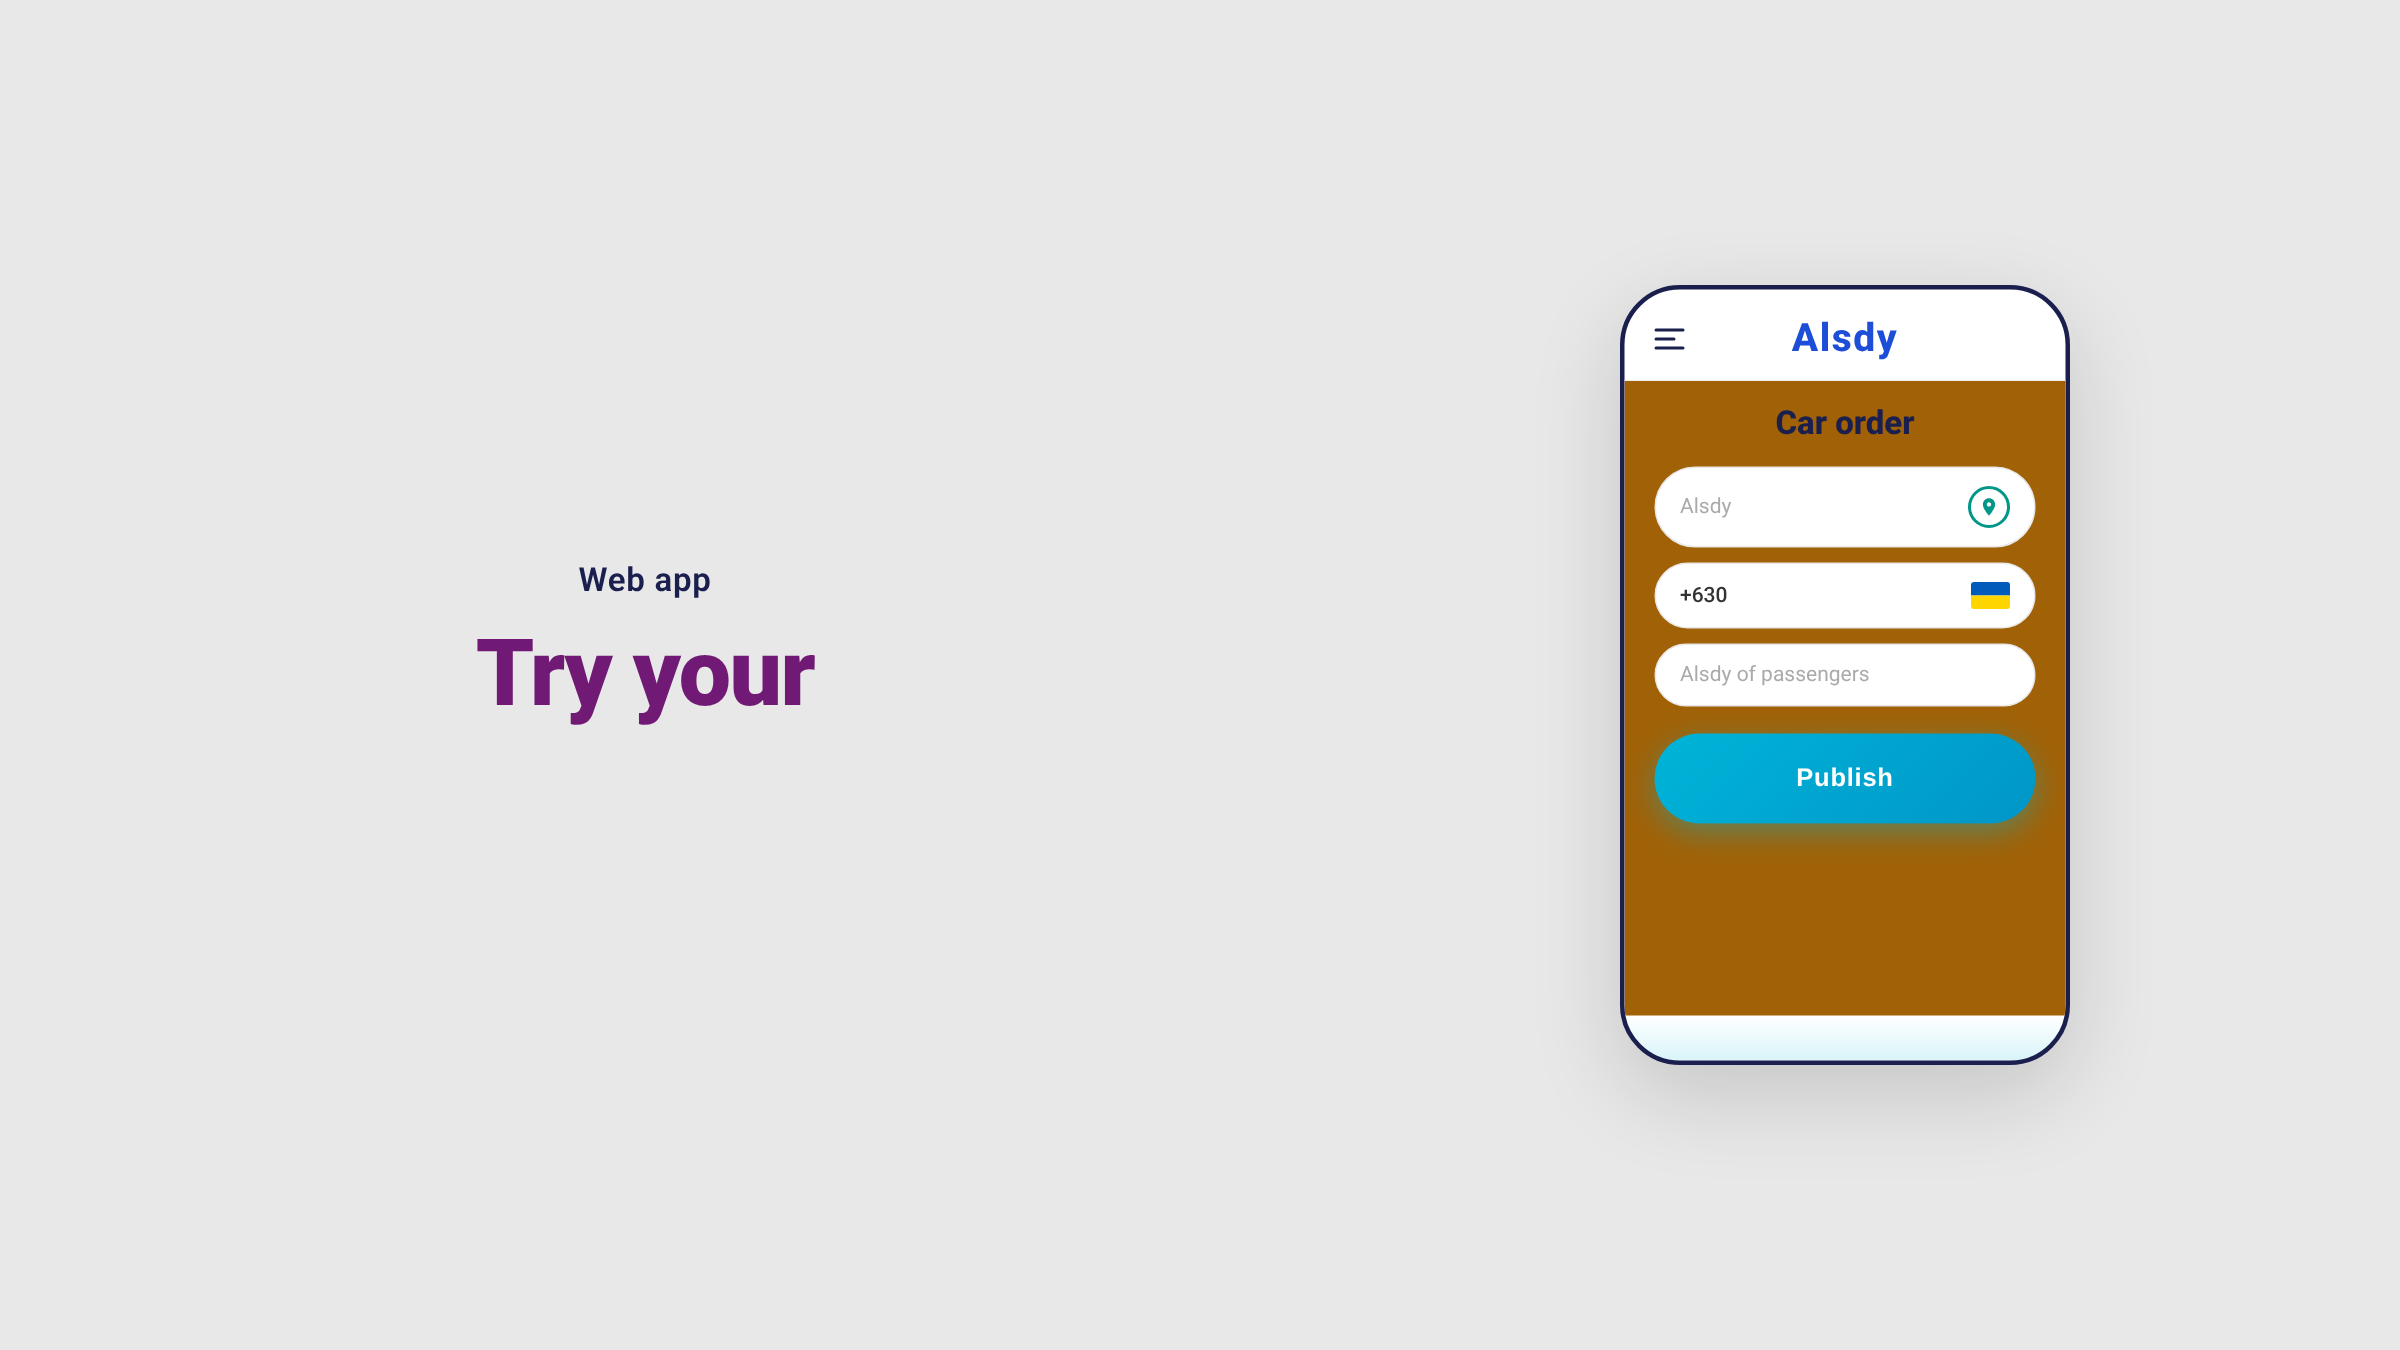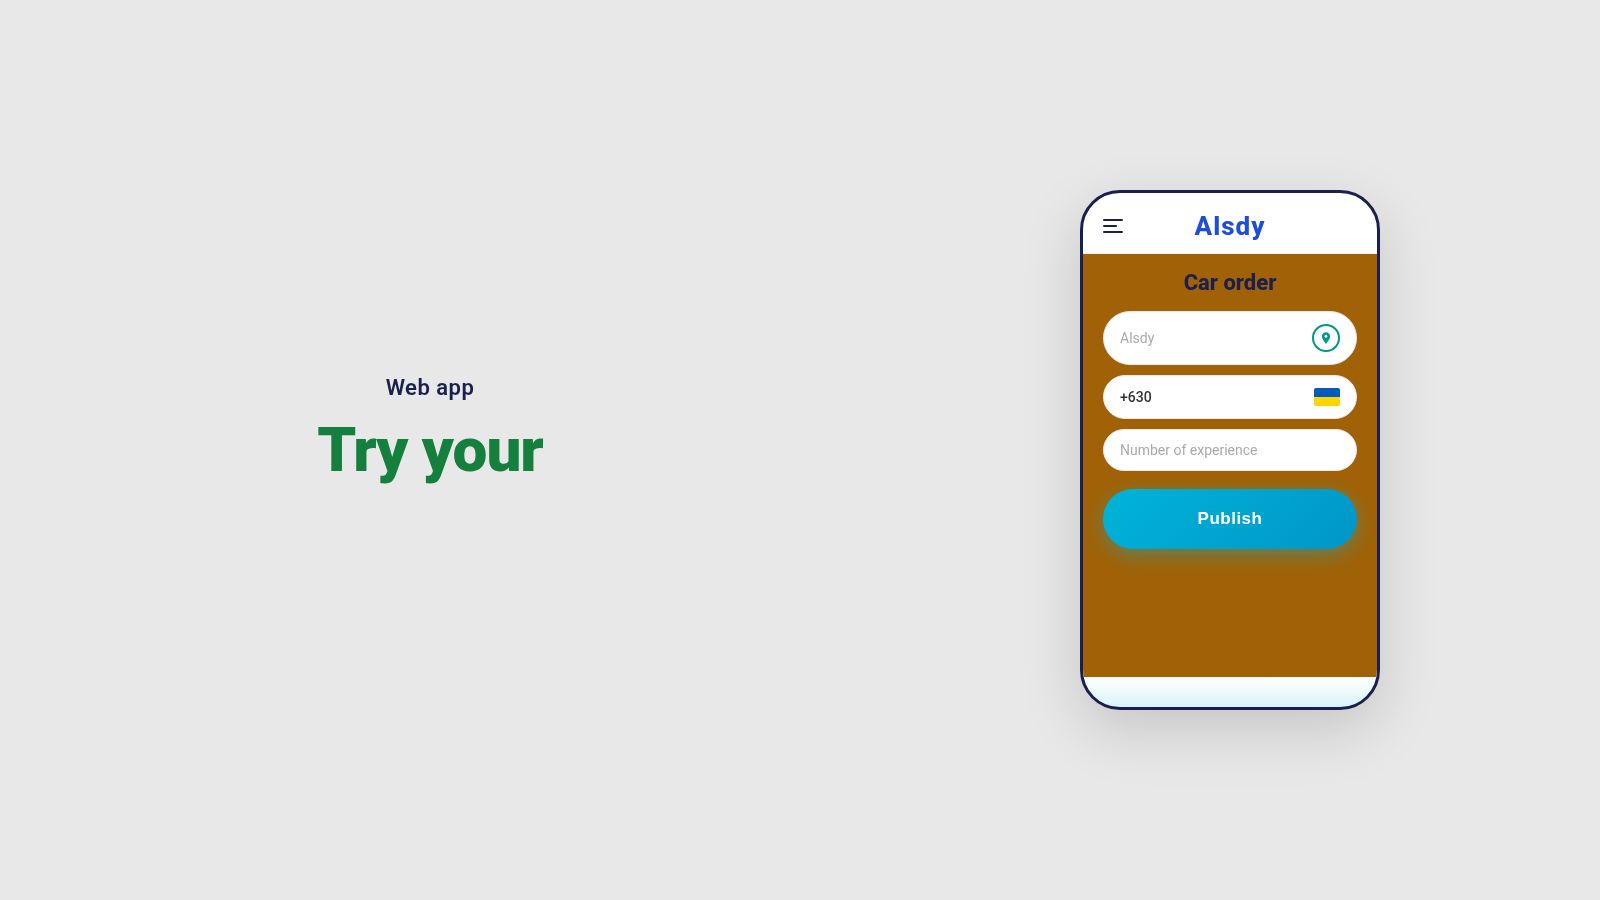--- a/index.html
+++ b/index.html
@@ -43,21 +43,21 @@
       font-size: 22px;
       font-weight: 600;
       color: #1a1f4e;
       margin-bottom: 16px;
       letter-spacing: 0.5px;
     }
 
     .headline {
       font-size: 62px;
       font-weight: 900;
-      color: #15803d;
+      color: #701a75;
       text-align: center;
       line-height: 1.1;
       letter-spacing: -1px;
     }
 
     .right-section {
       flex: 1;
       display: flex;
       align-items: center;
       justify-content: center;
@@ -274,21 +274,21 @@
 
         <div class="phone-input-group">
           <span class="phone-prefix">+630</span>
           <div class="ukraine-flag">
             <div class="flag-top"></div>
             <div class="flag-bottom"></div>
           </div>
         </div>
 
         <div class="passengers-group">
-          <span class="input-placeholder">Number of experience</span>
+          <span class="input-placeholder">Alsdy of passengers</span>
         </div>
 
         <button class="publish-btn">Publish</button>
       </div>
 
       <div class="bottom-glow"></div>
     </div>
   </div>
 </div>
 

